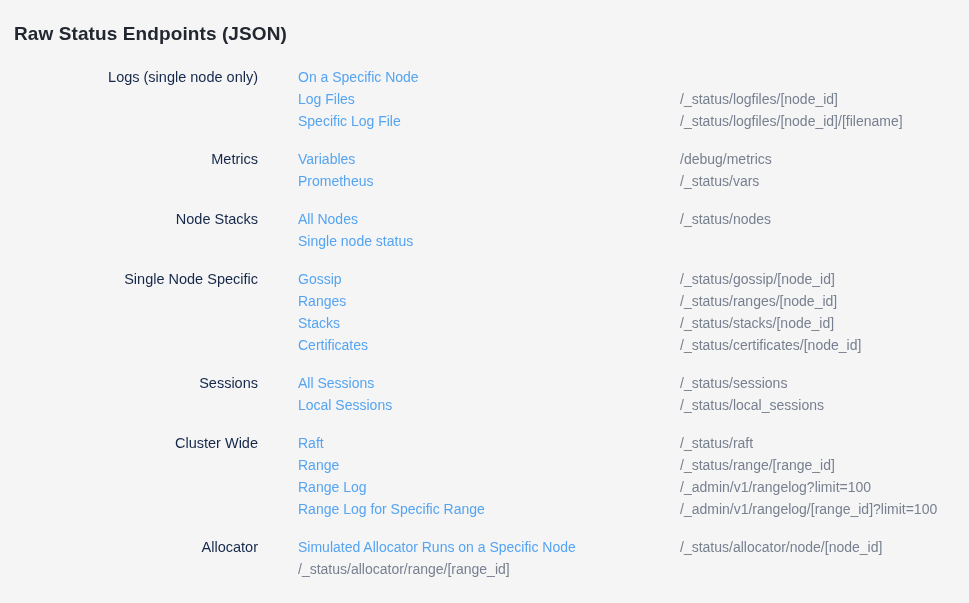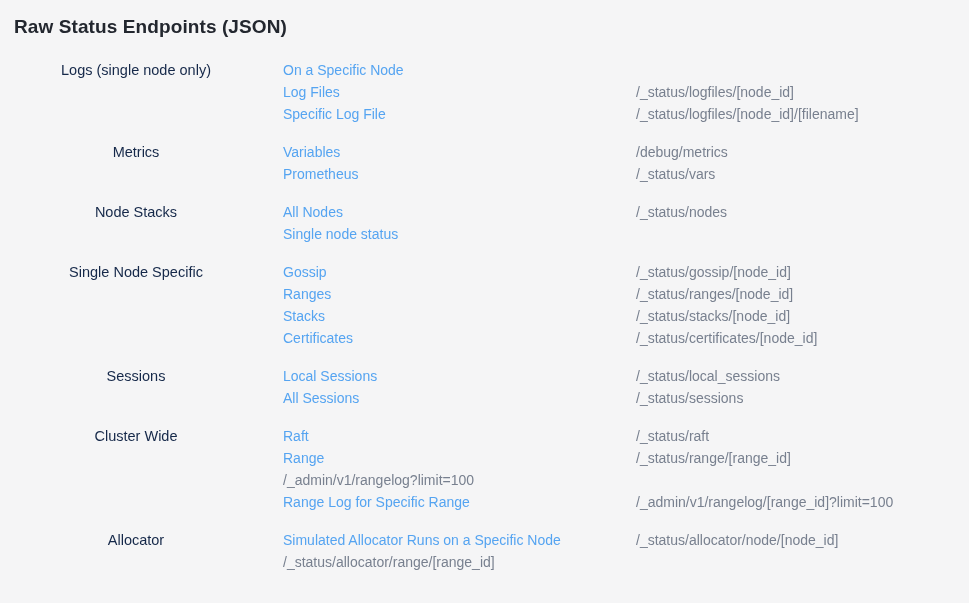--- a/index.html
+++ b/index.html
@@ -15,56 +15,57 @@
     padding: 0;
   }
   body {
     width: 969px;
     height: 603px;
     overflow: hidden;
     background: var(--background, #f5f5f6);
     font-family: "Liberation Sans", sans-serif;
   }
   .page {
-    padding: 15px 14px 0 14px;
+    padding: 22px 14px 0 14px;
   }
   .page-title {
     margin: 0 0 21px 0;
     font-size: 19px;
     line-height: 23px;
     font-weight: 600;
     letter-spacing: 0.1px;
     color: var(--title, #23272f);
   }
   .endpoints-table {
     width: 100%;
   }
   .section {
     display: flex;
     align-items: flex-start;
     margin-bottom: 16px;
   }
   .section-label {
     width: 244px;
     flex: 0 0 244px;
-    margin-right: 25px;
-    text-align: center;
+    margin-right: 40px;
+    text-align: right;
     color: var(--label, #152849);
     font-size: 14.5px;
     line-height: 22px;
   }
   .rows {
     display: flex;
     flex-direction: column;
   }
   .row {
     display: flex;
     align-items: baseline;
     font-size: 14px;
     line-height: 22px;
+    gap: 29px;
   }
   .link {
     width: 353px;
     flex: 0 0 353px;
     color: var(--link, #55a4f1);
     text-decoration: none;
     cursor: pointer;
   }
   .path {
     color: var(--path, #78808f);
@@ -136,41 +137,42 @@
           <div class="row">
             <a class="link" href="#">Certificates</a>
             <span class="path">/_status/certificates/[node_id]</span>
           </div>
         </div>
       </div>
       <div class="section">
         <div class="section-label">Sessions</div>
         <div class="rows">
           <div class="row">
+            <a class="link" href="#">All Sessions</a>
+            <span class="path">/_status/sessions</span>
+          </div>
+          <div class="row">
             <a class="link" href="#">Local Sessions</a>
             <span class="path">/_status/local_sessions</span>
-          </div>
-          <div class="row">
-            <a class="link" href="#">All Sessions</a>
-            <span class="path">/_status/sessions</span>
           </div>
         </div>
       </div>
       <div class="section">
         <div class="section-label">Cluster Wide</div>
         <div class="rows">
           <div class="row">
             <a class="link" href="#">Raft</a>
             <span class="path">/_status/raft</span>
           </div>
           <div class="row">
             <a class="link" href="#">Range</a>
             <span class="path">/_status/range/[range_id]</span>
           </div>
           <div class="row">
+            <a class="link" href="#">Range Log</a>
             <span class="path">/_admin/v1/rangelog?limit=100</span>
           </div>
           <div class="row">
             <a class="link" href="#">Range Log for Specific Range</a>
             <span class="path">/_admin/v1/rangelog/[range_id]?limit=100</span>
           </div>
         </div>
       </div>
       <div class="section">
         <div class="section-label">Allocator</div>

